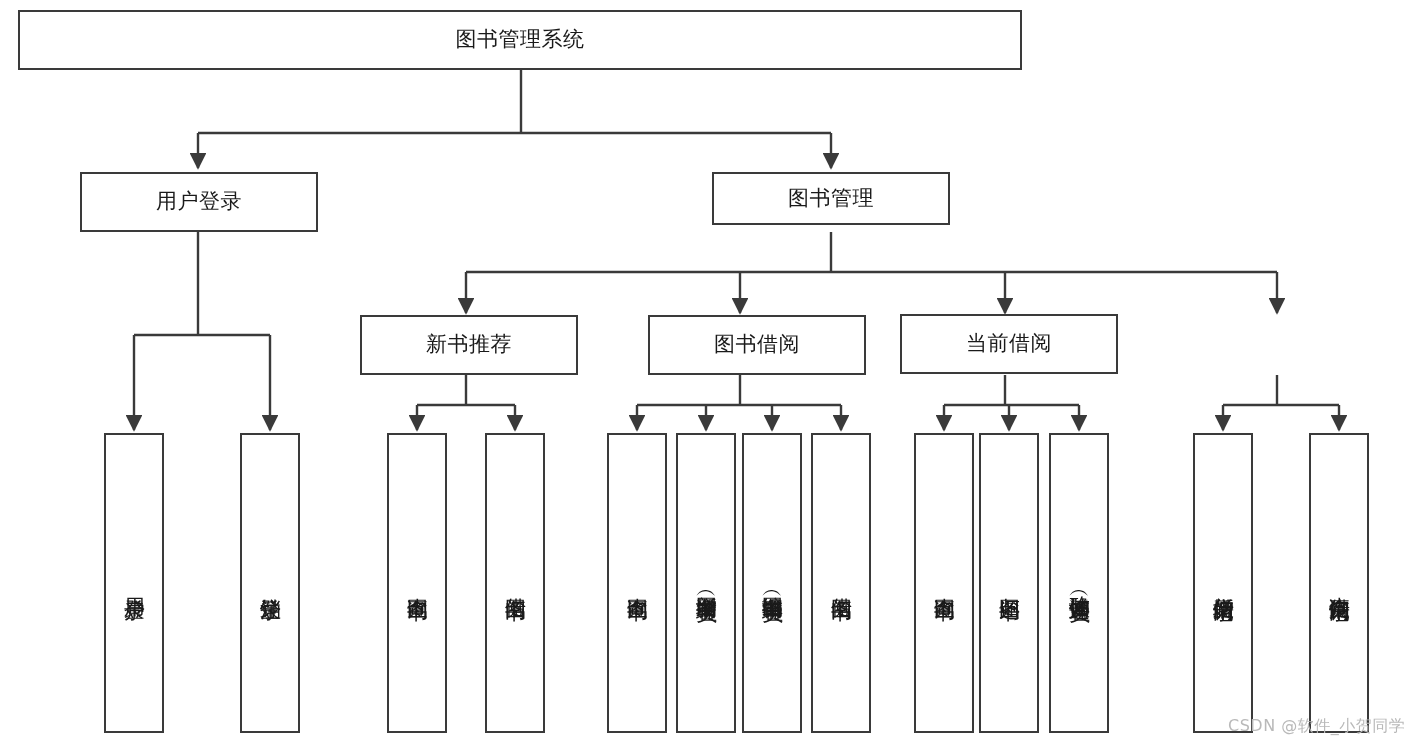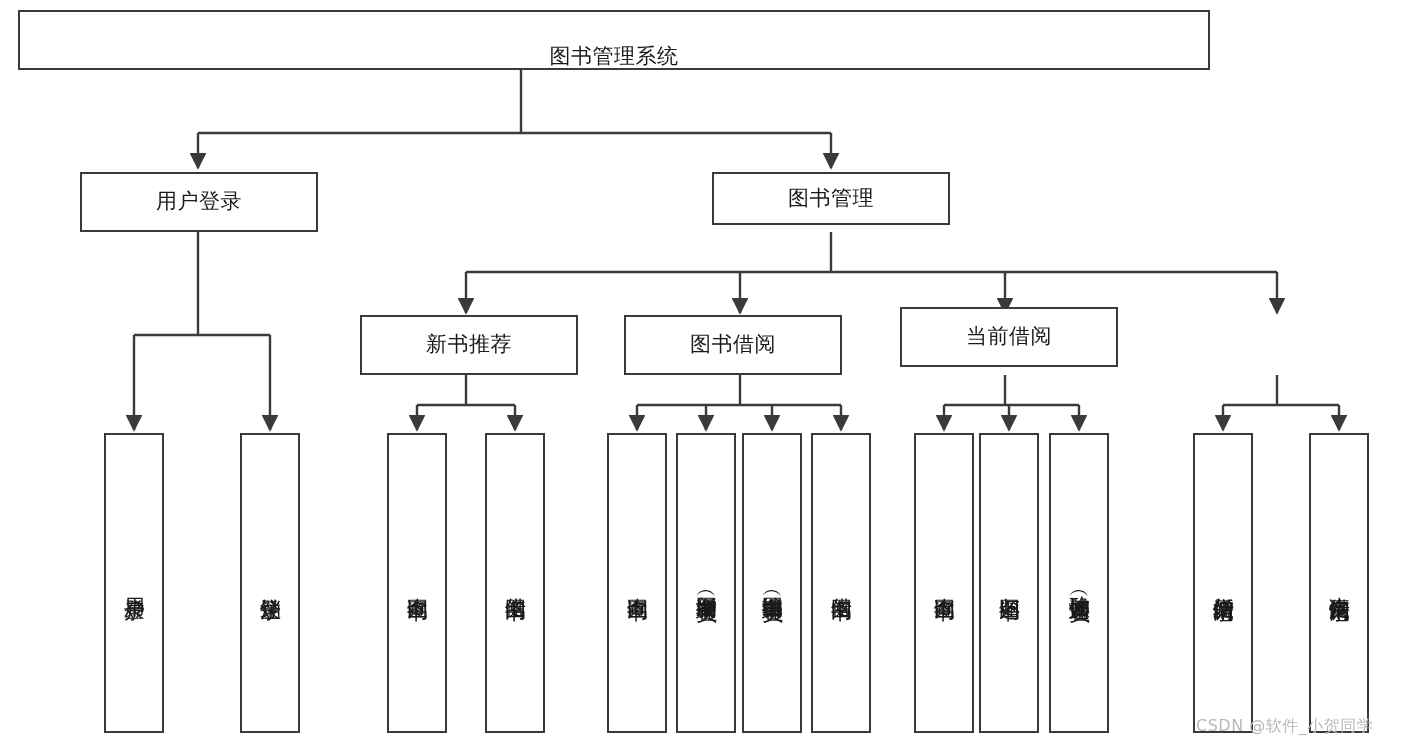--- a/index.html
+++ b/index.html
@@ -55,20 +55,21 @@
     letter-spacing: 1px;
     text-align: center;
     white-space: nowrap;
   }
   .watermark {
     position: absolute;
     font-size: 16px;
     color: #b9b9b9;
     white-space: nowrap;
     letter-spacing: 0.5px;
+    padding-left: 32px;
   }
 </style>
 </head>
 <body>
 
 <div id="diagram-root">
 
   <svg class="connectors" viewBox="0 0 1405 747" xmlns="http://www.w3.org/2000/svg">
     <defs>
       <marker id="arrow" viewBox="0 0 10 10" refX="9" refY="5" markerWidth="7" markerHeight="7" orient="auto-start-reverse">
@@ -112,38 +113,38 @@
       <path d="M 1009 405 L 1009 430" marker-end="url(#arrow)"></path>
       <path d="M 1079 405 L 1079 430" marker-end="url(#arrow)"></path>
 
       <path d="M 1277 375 L 1277 405"></path>
       <path d="M 1223 405 L 1339 405"></path>
       <path d="M 1223 405 L 1223 430" marker-end="url(#arrow)"></path>
       <path d="M 1339 405 L 1339 430" marker-end="url(#arrow)"></path>
     </g>
   </svg>
 
-  <div class="node" style="left:18px; top:10px; width:1192px; height:60px;align-items:flex-end;">
+  <div class="node" style="left:18px; top:10px; width:1004px; height:60px;">
     <span class="label-h">图书管理系统</span>
   </div>
 
   <div class="node" style="left:80px; top:172px; width:238px; height:60px;">
     <span class="label-h">用户登录</span>
   </div>
   <div class="node" style="left:712px; top:172px; width:238px; height:53px;">
     <span class="label-h">图书管理</span>
   </div>
 
   <div class="node" style="left:360px; top:315px; width:218px; height:60px;text-align:right;">
     <span class="label-h">新书推荐</span>
   </div>
-  <div class="node" style="left:624px; top:315px; width:218px; height:60px;">
+  <div class="node" style="left:648px; top:315px; width:218px; height:60px;">
     <span class="label-h">图书借阅</span>
   </div>
-  <div class="node" style="left:900px; top:307px; width:218px; height:60px;">
+  <div class="node" style="left:900px; top:314px; width:218px; height:60px;">
     <span class="label-h">当前借阅</span>
   </div>
 
   <div class="node leaf" style="left:104px; top:433px; width:60px; height:300px;">
     <span class="label-v">用户登录</span>
   </div>
   <div class="node leaf" style="left:240px; top:433px; width:60px; height:300px;">
     <span class="label-v">注销登录</span>
   </div>
 

